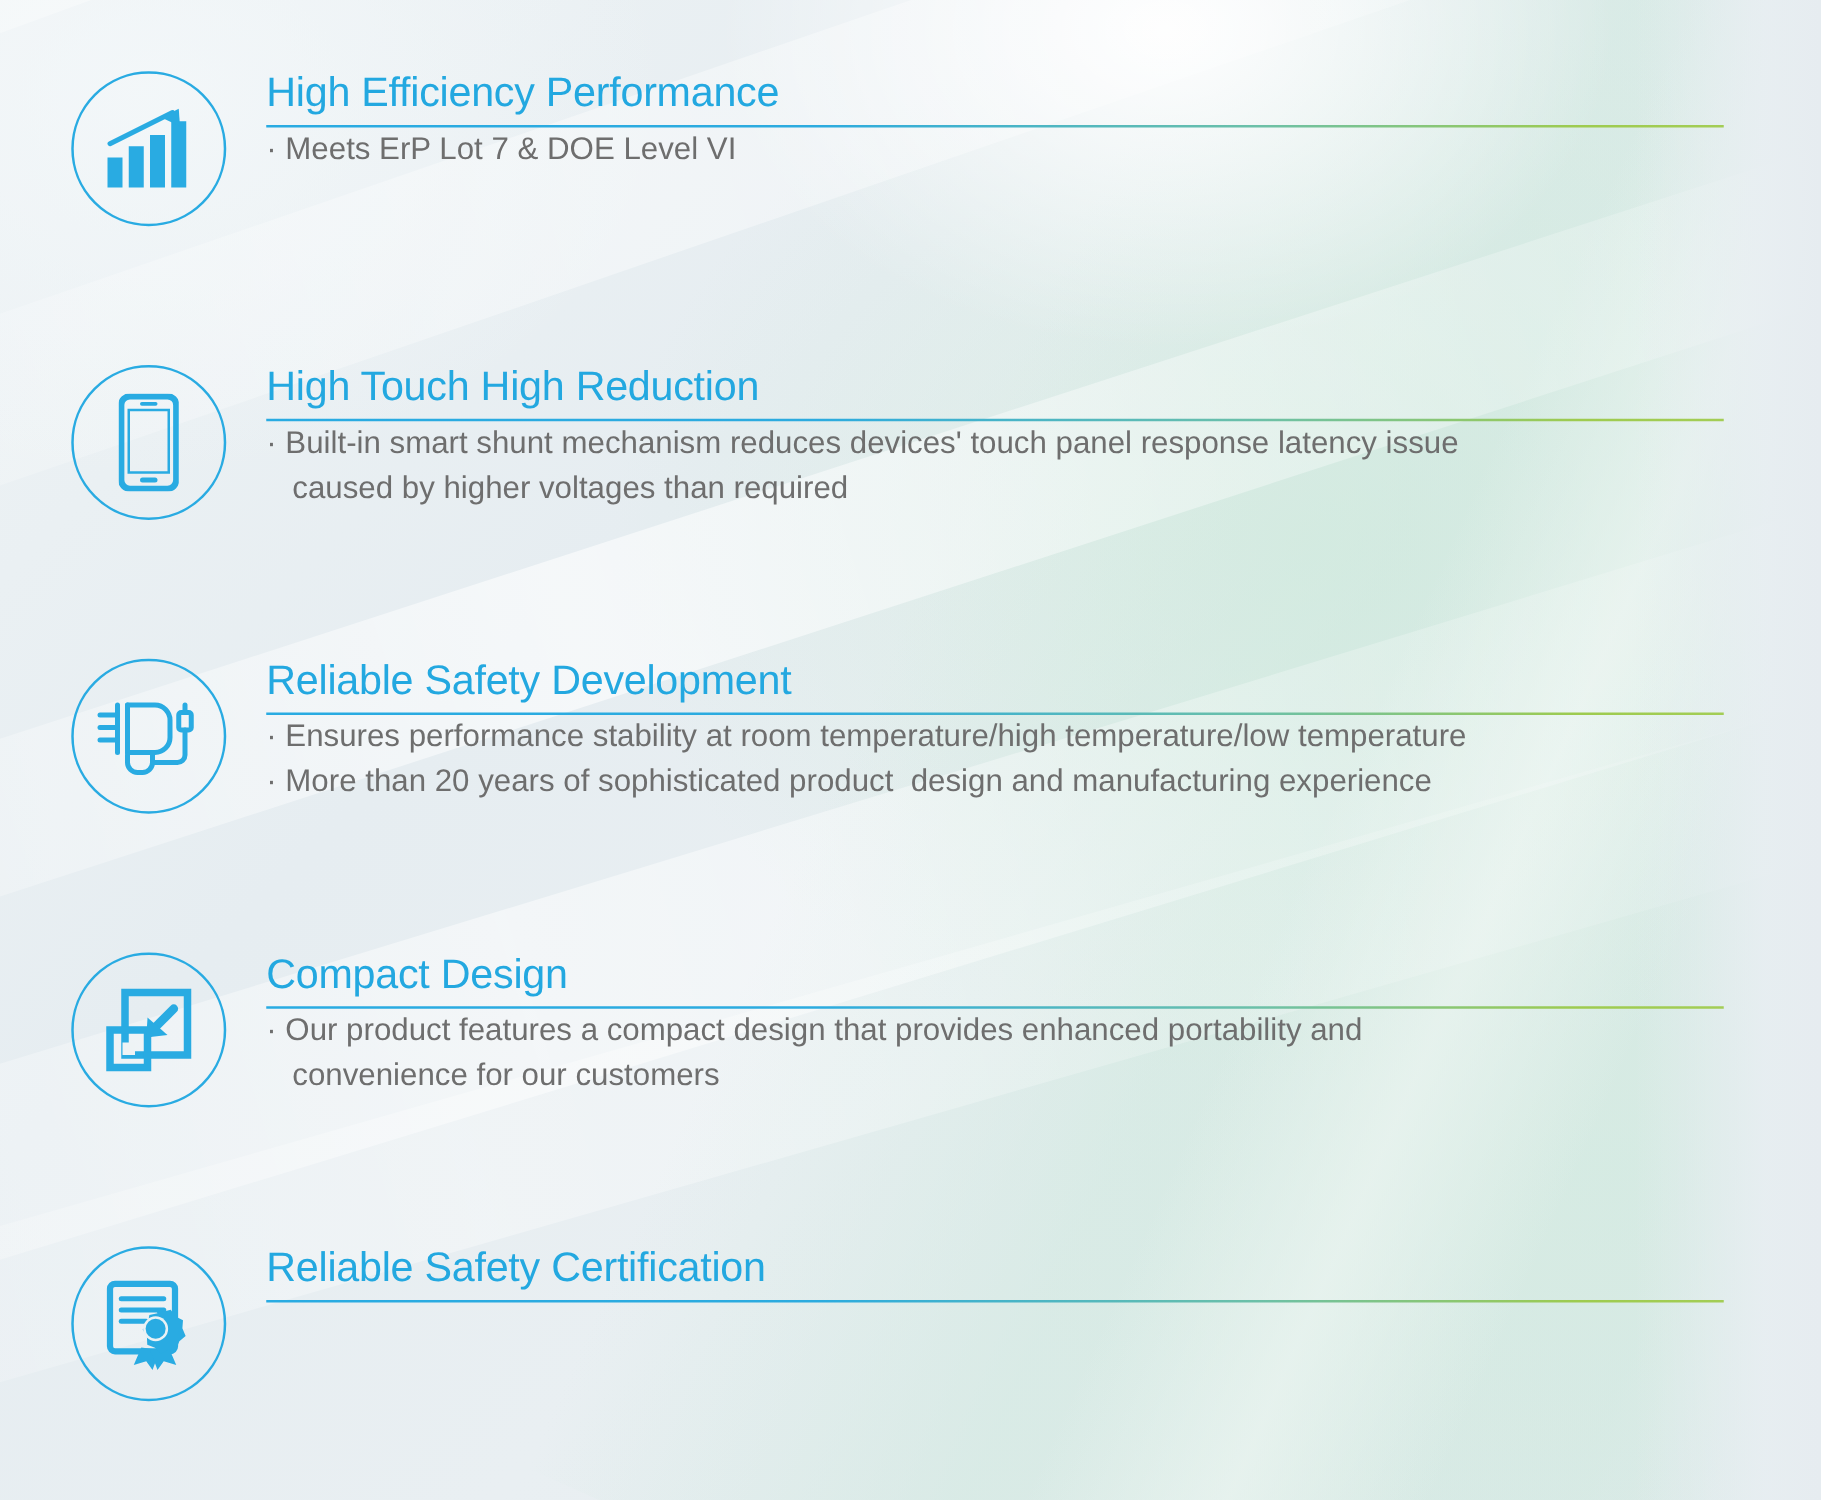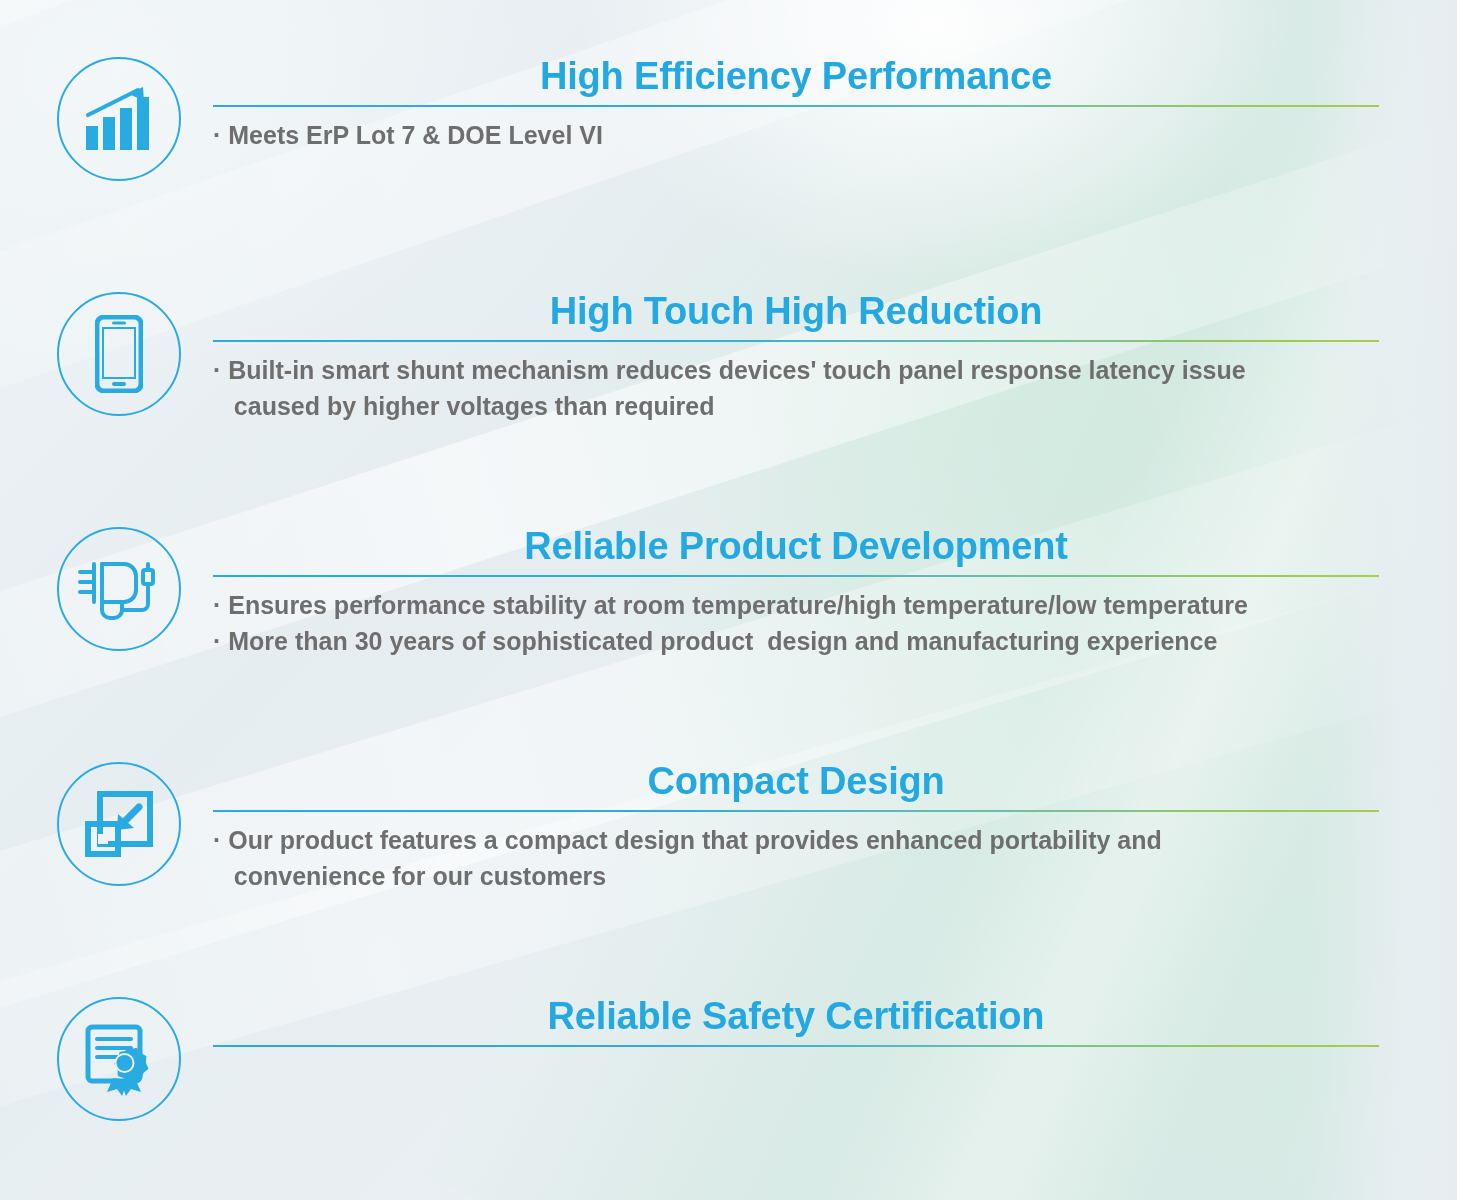--- a/index.html
+++ b/index.html
@@ -96,40 +96,37 @@
   }
 
   .text-col {
     position: absolute;
     left: 213px;
     top: 0;
     width: 1166px;
   }
 
   .feature-title {
-    font-size: 38px;
-    font-weight: bold;
+    font-size: 33px;
+    font-weight: normal;
     color: #23a8e0;
     letter-spacing: -0.2px;
     line-height: 1.0;
     margin: 0;
     white-space: nowrap;
-    text-align: center;
   }
 
   .divider {
     height: 2px;
     width: 1166px;
     margin-top: 10px;
     background: linear-gradient(90deg, #29abe2 0%, #2cabdf 38%, #6cc0a8 68%, #9ecb4f 90%, #a3cd55 100%);
   }
 
   .bullets {
-    margin-top: 11px;
-    font-weight: bold;
   }
   .bullet {
     font-size: 25px;
     color: #6e6e6e;
     line-height: 1.42;
     white-space: pre-wrap;
   }
 
   
   .ic { display: block; }
@@ -206,25 +203,25 @@
             <path d="M4 30 h14"></path>
             <path d="M4 40 h14"></path>
             <path d="M46 50 v8 a8 8 0 0 1 -8 8 h-4 a8 8 0 0 1 -8 -8 v-6"></path>
             <path d="M46 58 h20 a6 6 0 0 0 6 -6 v-20"></path>
             <rect x="67" y="18" width="10" height="14" rx="2" fill="none"></rect>
             <path d="M72 12 v6"></path>
           </svg>
         </div>
       </div>
       <div class="text-col">
-        <div class="feature-title">Reliable Product Development</div>
+        <div class="feature-title">Reliable Safety Development</div>
         <div class="divider"></div>
         <div class="bullets">
           <div class="bullet">· Ensures performance stability at room temperature/high temperature/low temperature</div>
-          <div class="bullet">· More than 30 years of sophisticated product  design and manufacturing experience</div>
+          <div class="bullet">· More than 20 years of sophisticated product  design and manufacturing experience</div>
         </div>
       </div>
     </div>
 
     <div class="feature" style="top:762px;">
       <div class="icon-wrap">
         <div class="icon-circle">
           <svg class="ic" width="70" height="68" viewBox="0 0 70 68" fill="none">
             <rect x="16" y="4" width="50" height="50" stroke="#29abe2" stroke-width="6" fill="none"></rect>
             <rect x="4" y="34" width="30" height="30" stroke="#29abe2" stroke-width="6" fill="none"></rect>

